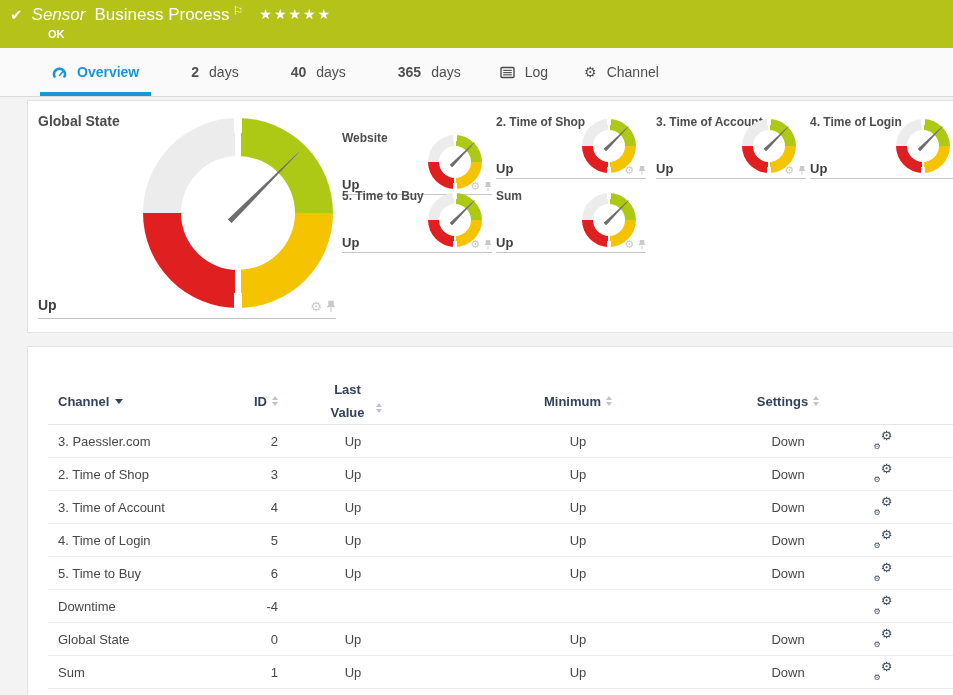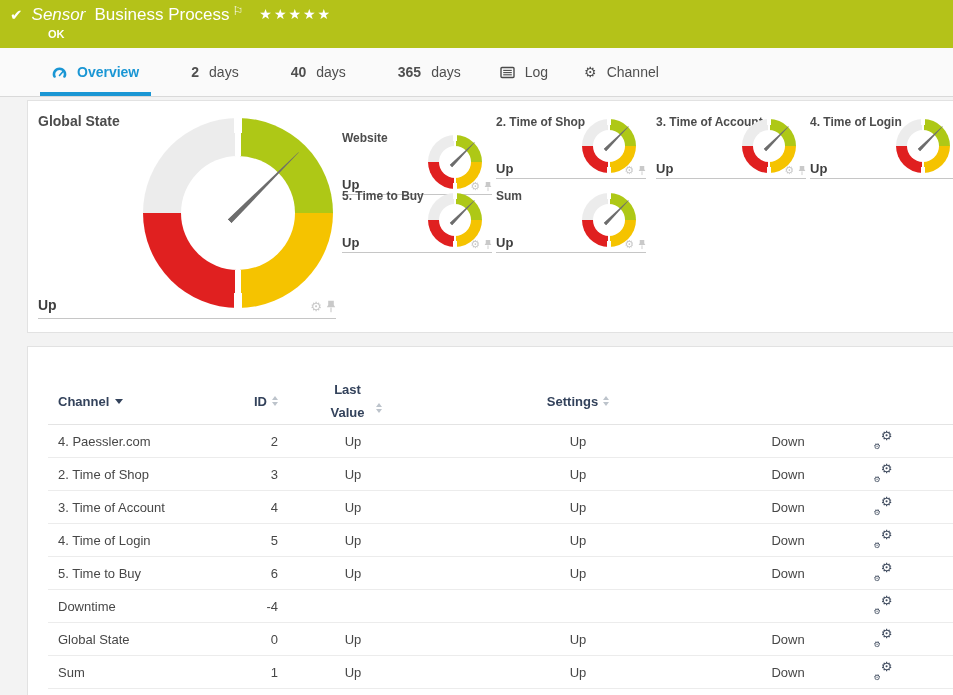--- a/index.html
+++ b/index.html
@@ -286,31 +286,38 @@
         </span>
     </div>
     <div class="hcell hc-center hc-last">
       <span class="hdr-wrap">Last Value</span>
       <span class="sort">
           <span class="s-up"></span>
           <span class="s-dn"></span>
         </span>
     </div>
     <div class="hcell hc-center">
+      <span>Minimum</span>
+      <span class="sort">
+          <span class="s-up"></span>
+          <span class="s-dn"></span>
+        </span>
+    </div>
+    <div class="hcell hc-center">
       <span>Settings</span>
       <span class="sort">
           <span class="s-up"></span>
           <span class="s-dn"></span>
         </span>
     </div>
     <div class="hcell"></div>
   </div>
 
   <div class="tgrid trow">
-    <div>4. Paessler.com</div>
+    <div>3. Paessler.com</div>
     <div class="c-id">2</div>
     <div class="c-center">Up</div>
     <div class="c-center">Up</div>
     <div class="c-center">Down</div>
     <div class="c-act">
         <span class="chgears">
           <span class="g-big uicon">⚙</span>
           <span class="g-sml uicon">⚙</span>
         </span>
       </div>

